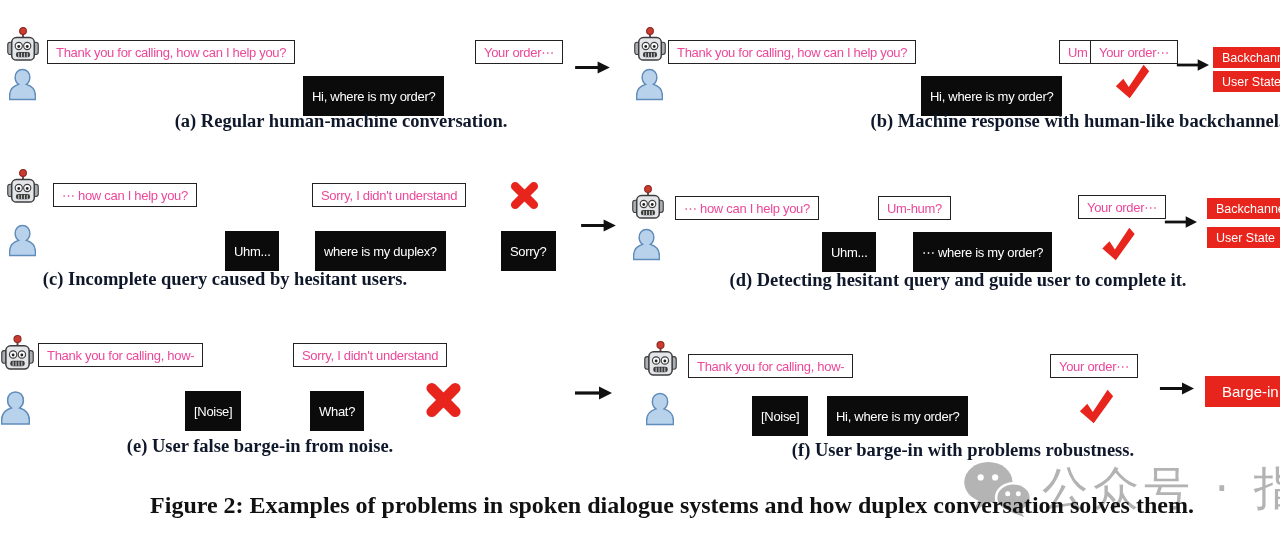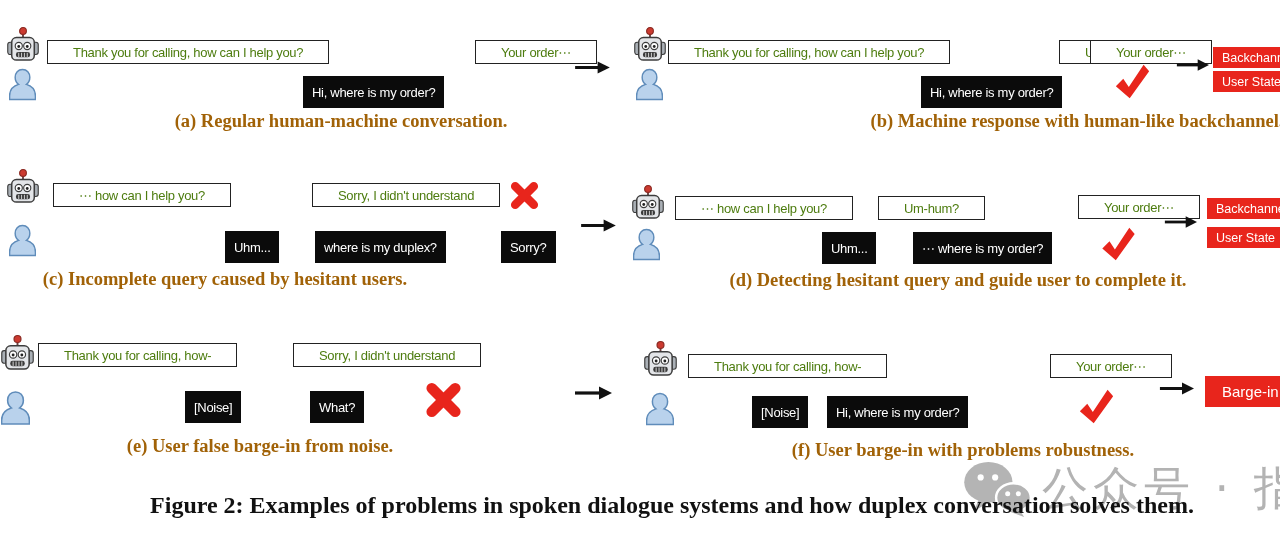--- a/index.html
+++ b/index.html
@@ -7,40 +7,40 @@
   body {
     position:relative; overflow:hidden; background:#ffffff;
     font-family:"Liberation Sans", sans-serif;
     --red:#e8251c;
   }
   .icn { position:absolute; display:block; }
 
   
   .mbox {
     position:absolute; height:24px; display:inline-flex; align-items:center;
-    background:#ffffff; border:1.5px solid #222222; color:#4d7c0f;
-    font-size:13px; letter-spacing:-0.3px; white-space:nowrap; padding:0 25px;
+    background:#ffffff; border:1.5px solid #222222; color:#ec4899;
+    font-size:13px; letter-spacing:-0.3px; white-space:nowrap; padding:0 8px;
   }
   .ubox {
-    position:absolute; height:32px; display:inline-flex; align-items:center;
+    position:absolute; height:40px; display:inline-flex; align-items:center;
     background:#0b0b0b; color:#ffffff;
     font-size:13px; letter-spacing:-0.3px; white-space:nowrap; padding:0 9px;
   }
   .rbox {
     position:absolute; height:21px; display:inline-flex; align-items:center;
     background:var(--red); color:#ffffff; font-size:12.5px; white-space:nowrap;
     padding-left:9px; width:124px; overflow:visible;
   }
   .rbox-lg { height:31px; font-size:15px; padding-left:17px; width:110px; }
 
   
   .pcap {
     position:absolute; transform:translateX(-50%);
     font-family:"Liberation Serif", serif; font-weight:bold;
-    font-size:18.5px; color:#a16207; white-space:nowrap; z-index:2;
+    font-size:18.5px; color:#0f172a; white-space:nowrap; z-index:2;
   }
   .figcap {
     position:absolute; transform:translateX(-50%);
     font-family:"Liberation Serif", serif; font-weight:bold;
     font-size:24px; color:#111; white-space:nowrap; z-index:2;
   }
 
   
   .wm-text {
     position:absolute; color:#b3b3b3; font-size:46px; letter-spacing:5px;

